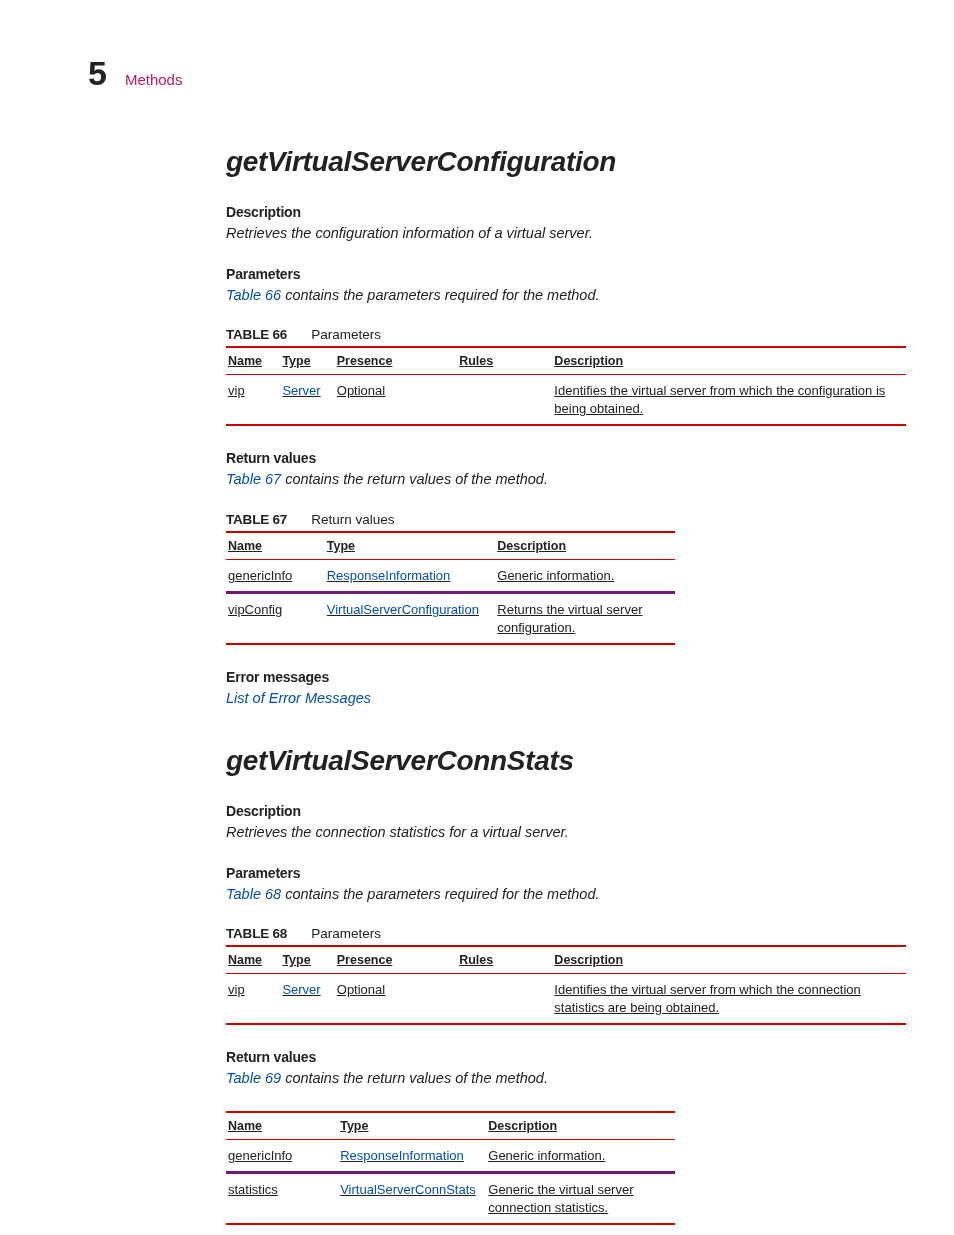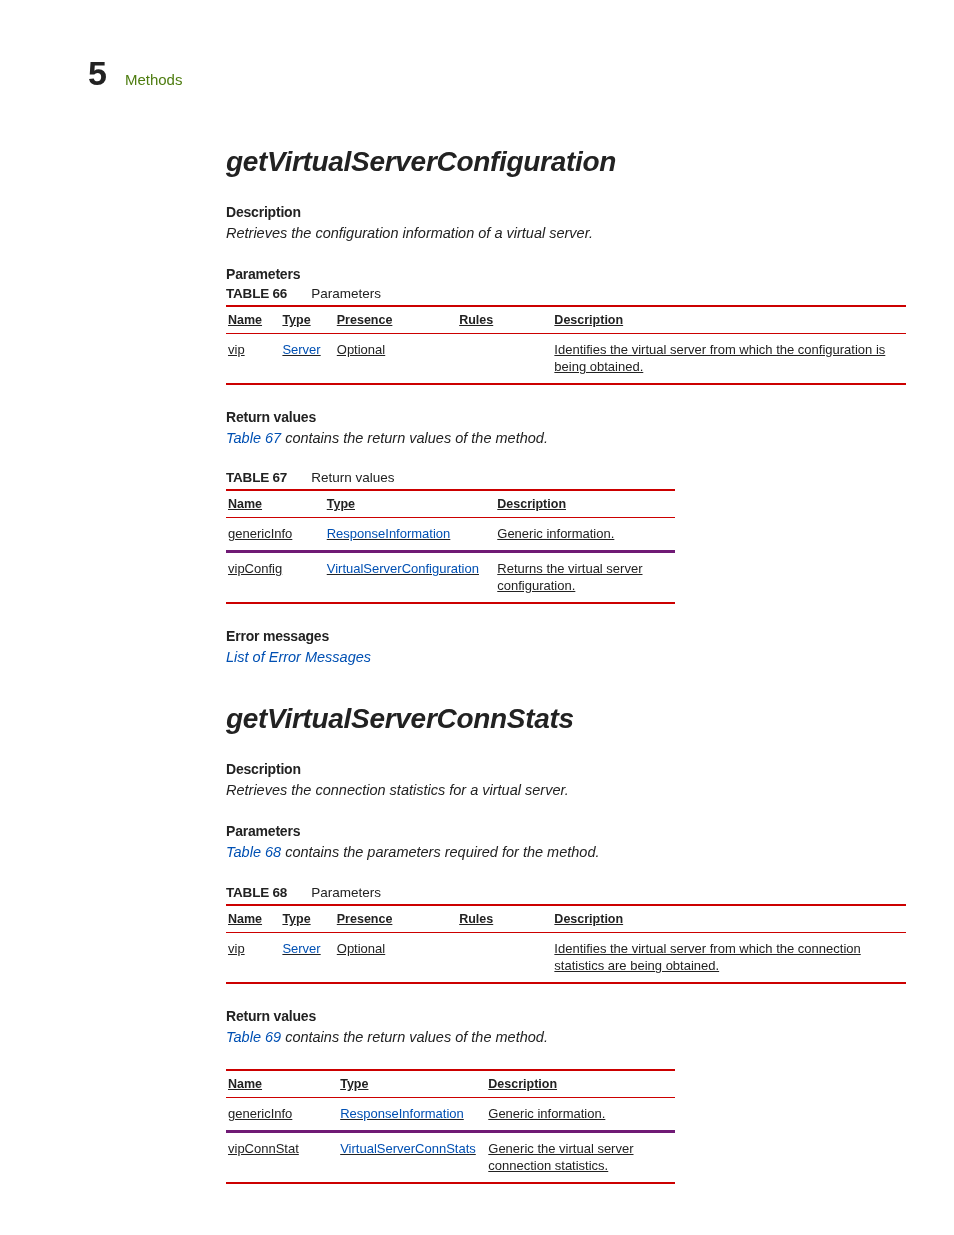--- a/index.html
+++ b/index.html
@@ -20,21 +20,21 @@
     gap: 18px;
     margin-bottom: 56px;
   }
   .chap-num {
     font-size: 34px;
     font-weight: 700;
     line-height: 1;
   }
   .chap-label {
     font-size: 15px;
-    color: #4d7c0f;
+    color: #be185d;
   }
   .content {
     margin-left: 138px;
   }
   h2.method-title {
     font-family: Arial, Helvetica, sans-serif;
     font-style: italic;
     font-weight: 700;
     font-size: 28px;
     margin: 0 0 26px 0;
@@ -111,20 +111,23 @@
 
   <div class="content">
 
     <div class="method-block">
       <h2 class="method-title">getVirtualServerConfiguration</h2>
 
       <p class="subhead">Description</p>
       <p class="body-text">Retrieves the configuration information of a virtual server.</p>
 
       <p class="subhead">Parameters</p>
+      <p class="body-text">
+        <a class="link">Table 66</a><span> contains the parameters required for the method.</span>
+      </p>
 
       <p class="table-caption">
         <span class="cap-label">TABLE 66</span><span>Parameters</span>
       </p>
       <table class="doc-table">
         <thead>
           <tr>
             <th style="width:8%">Name</th>
             <th style="width:8%">Type</th>
             <th style="width:18%">Presence</th>
@@ -227,21 +230,21 @@
             <th>Description</th>
           </tr>
         </thead>
         <tbody>
           <tr>
             <td>genericInfo</td>
             <td><a class="link">ResponseInformation</a></td>
             <td>Generic information.</td>
           </tr>
           <tr>
-            <td>vipConnStat</td>
+            <td>statistics</td>
             <td><a class="link">VirtualServerConnStats</a></td>
             <td>Generic the virtual server connection statistics.</td>
           </tr>
         </tbody>
       </table>
 
     </div>
 
   </div>
 </div>

